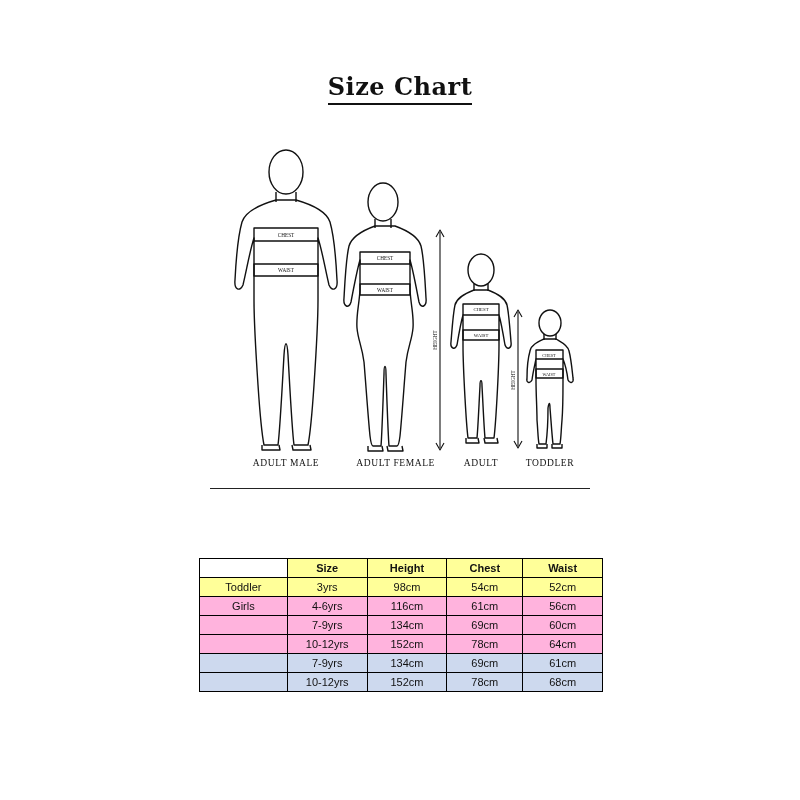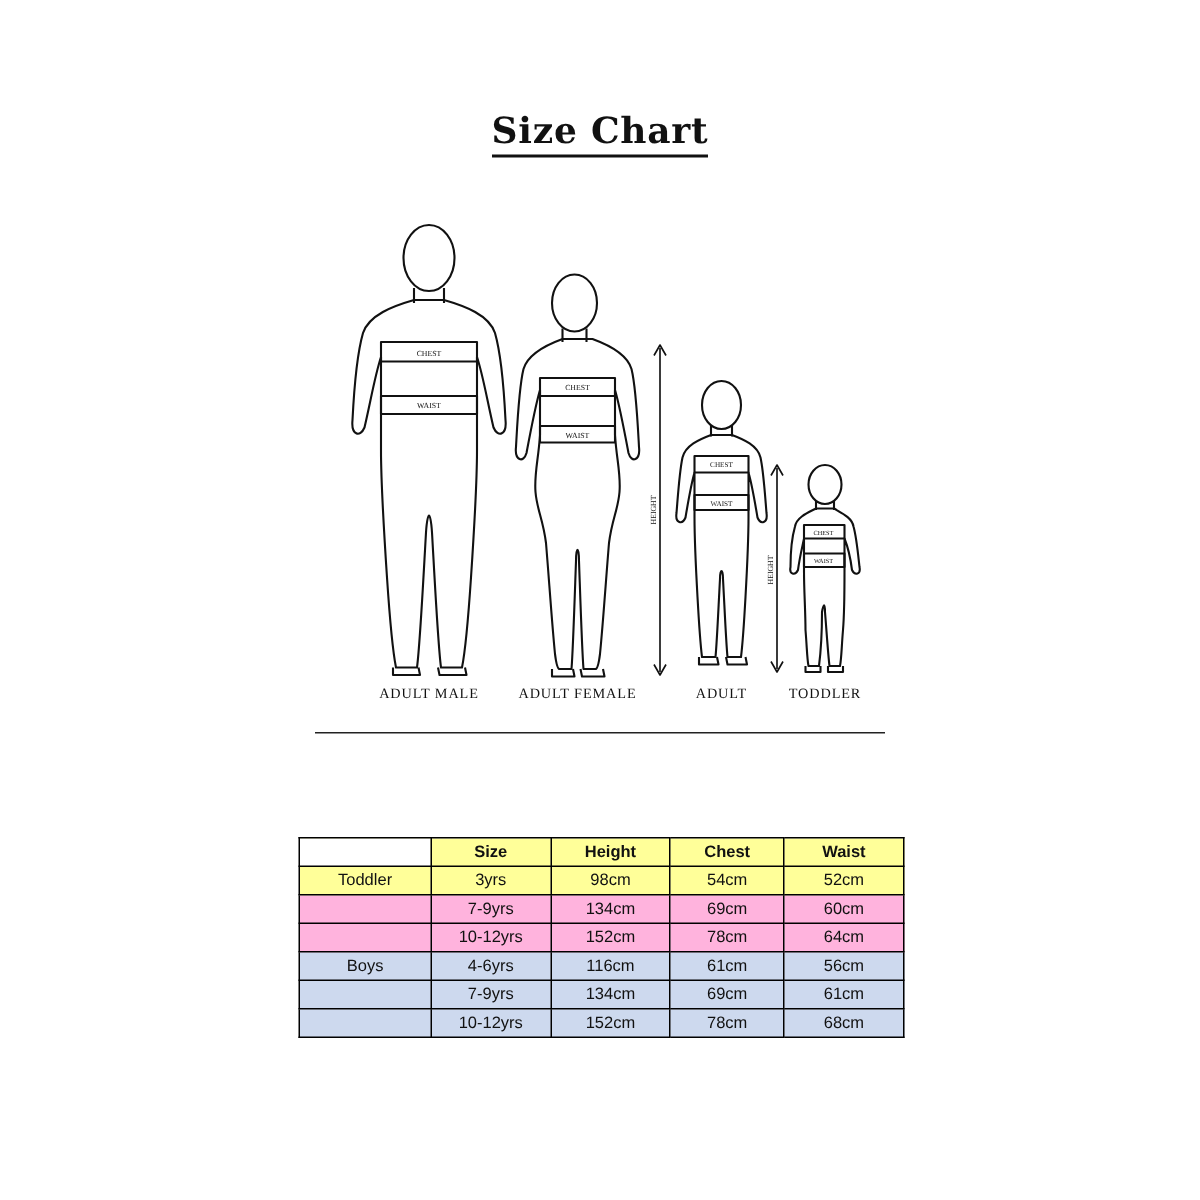--- a/index.html
+++ b/index.html
@@ -268,21 +268,21 @@
         <text x="281" y="171" font-size="4.8" text-anchor="middle">CHEST</text>
         <text x="281" y="197" font-size="4.8" text-anchor="middle">WAIST</text>
         <text x="349" y="216.5" font-size="4.2" text-anchor="middle">CHEST</text>
         <text x="349" y="235.5" font-size="4.2" text-anchor="middle">WAIST</text>
         <text x="0" y="0" font-size="5.2" text-anchor="middle" transform="translate(237,200) rotate(-90)">HEIGHT</text>
         <text x="0" y="0" font-size="5.2" text-anchor="middle" transform="translate(315,240) rotate(-90)">HEIGHT</text>
       </g>
     </svg>
 
     <div class="figure-label" style="left: 36px; top: 318px; width: 100px;">ADULT MALE</div>
-    <div class="figure-label" style="left: 135px; top: 318px; width: 100px;">ADULT FEMALE</div>
+    <div class="figure-label" style="left: 135px; top: 318px; width: 100px; text-align: right;">ADULT FEMALE</div>
     <div class="figure-label" style="left: 241px; top: 318px; width: 80px;">ADULT</div>
     <div class="figure-label" style="left: 310px; top: 318px; width: 80px;">TODDLER</div>
   </div>
 
   <div class="baseline"></div>
 
   <div class="table-wrap">
     <table class="size-table">
       <colgroup>
         <col class="c-group">
@@ -302,41 +302,41 @@
       </thead>
       <tbody>
         <tr class="row-toddler">
           <td class="group-cell">Toddler</td>
           <td>3yrs</td>
           <td>98cm</td>
           <td>54cm</td>
           <td>52cm</td>
         </tr>
         <tr class="row-girls">
+          <td class="group-cell">Girls</td>
+          <td>4-6yrs</td>
+          <td>116cm</td>
+          <td>61cm</td>
+          <td>56cm</td>
+        </tr>
+        <tr class="row-girls">
           <td class="group-cell"></td>
           <td>7-9yrs</td>
           <td>134cm</td>
           <td>69cm</td>
           <td>60cm</td>
         </tr>
         <tr class="row-girls">
           <td class="group-cell"></td>
           <td>10-12yrs</td>
           <td>152cm</td>
           <td>78cm</td>
           <td>64cm</td>
         </tr>
         <tr class="row-boys">
-          <td class="group-cell">Boys</td>
-          <td>4-6yrs</td>
-          <td>116cm</td>
-          <td>61cm</td>
-          <td>56cm</td>
-        </tr>
-        <tr class="row-boys">
           <td class="group-cell"></td>
           <td>7-9yrs</td>
           <td>134cm</td>
           <td>69cm</td>
           <td>61cm</td>
         </tr>
         <tr class="row-boys">
           <td class="group-cell"></td>
           <td>10-12yrs</td>
           <td>152cm</td>

